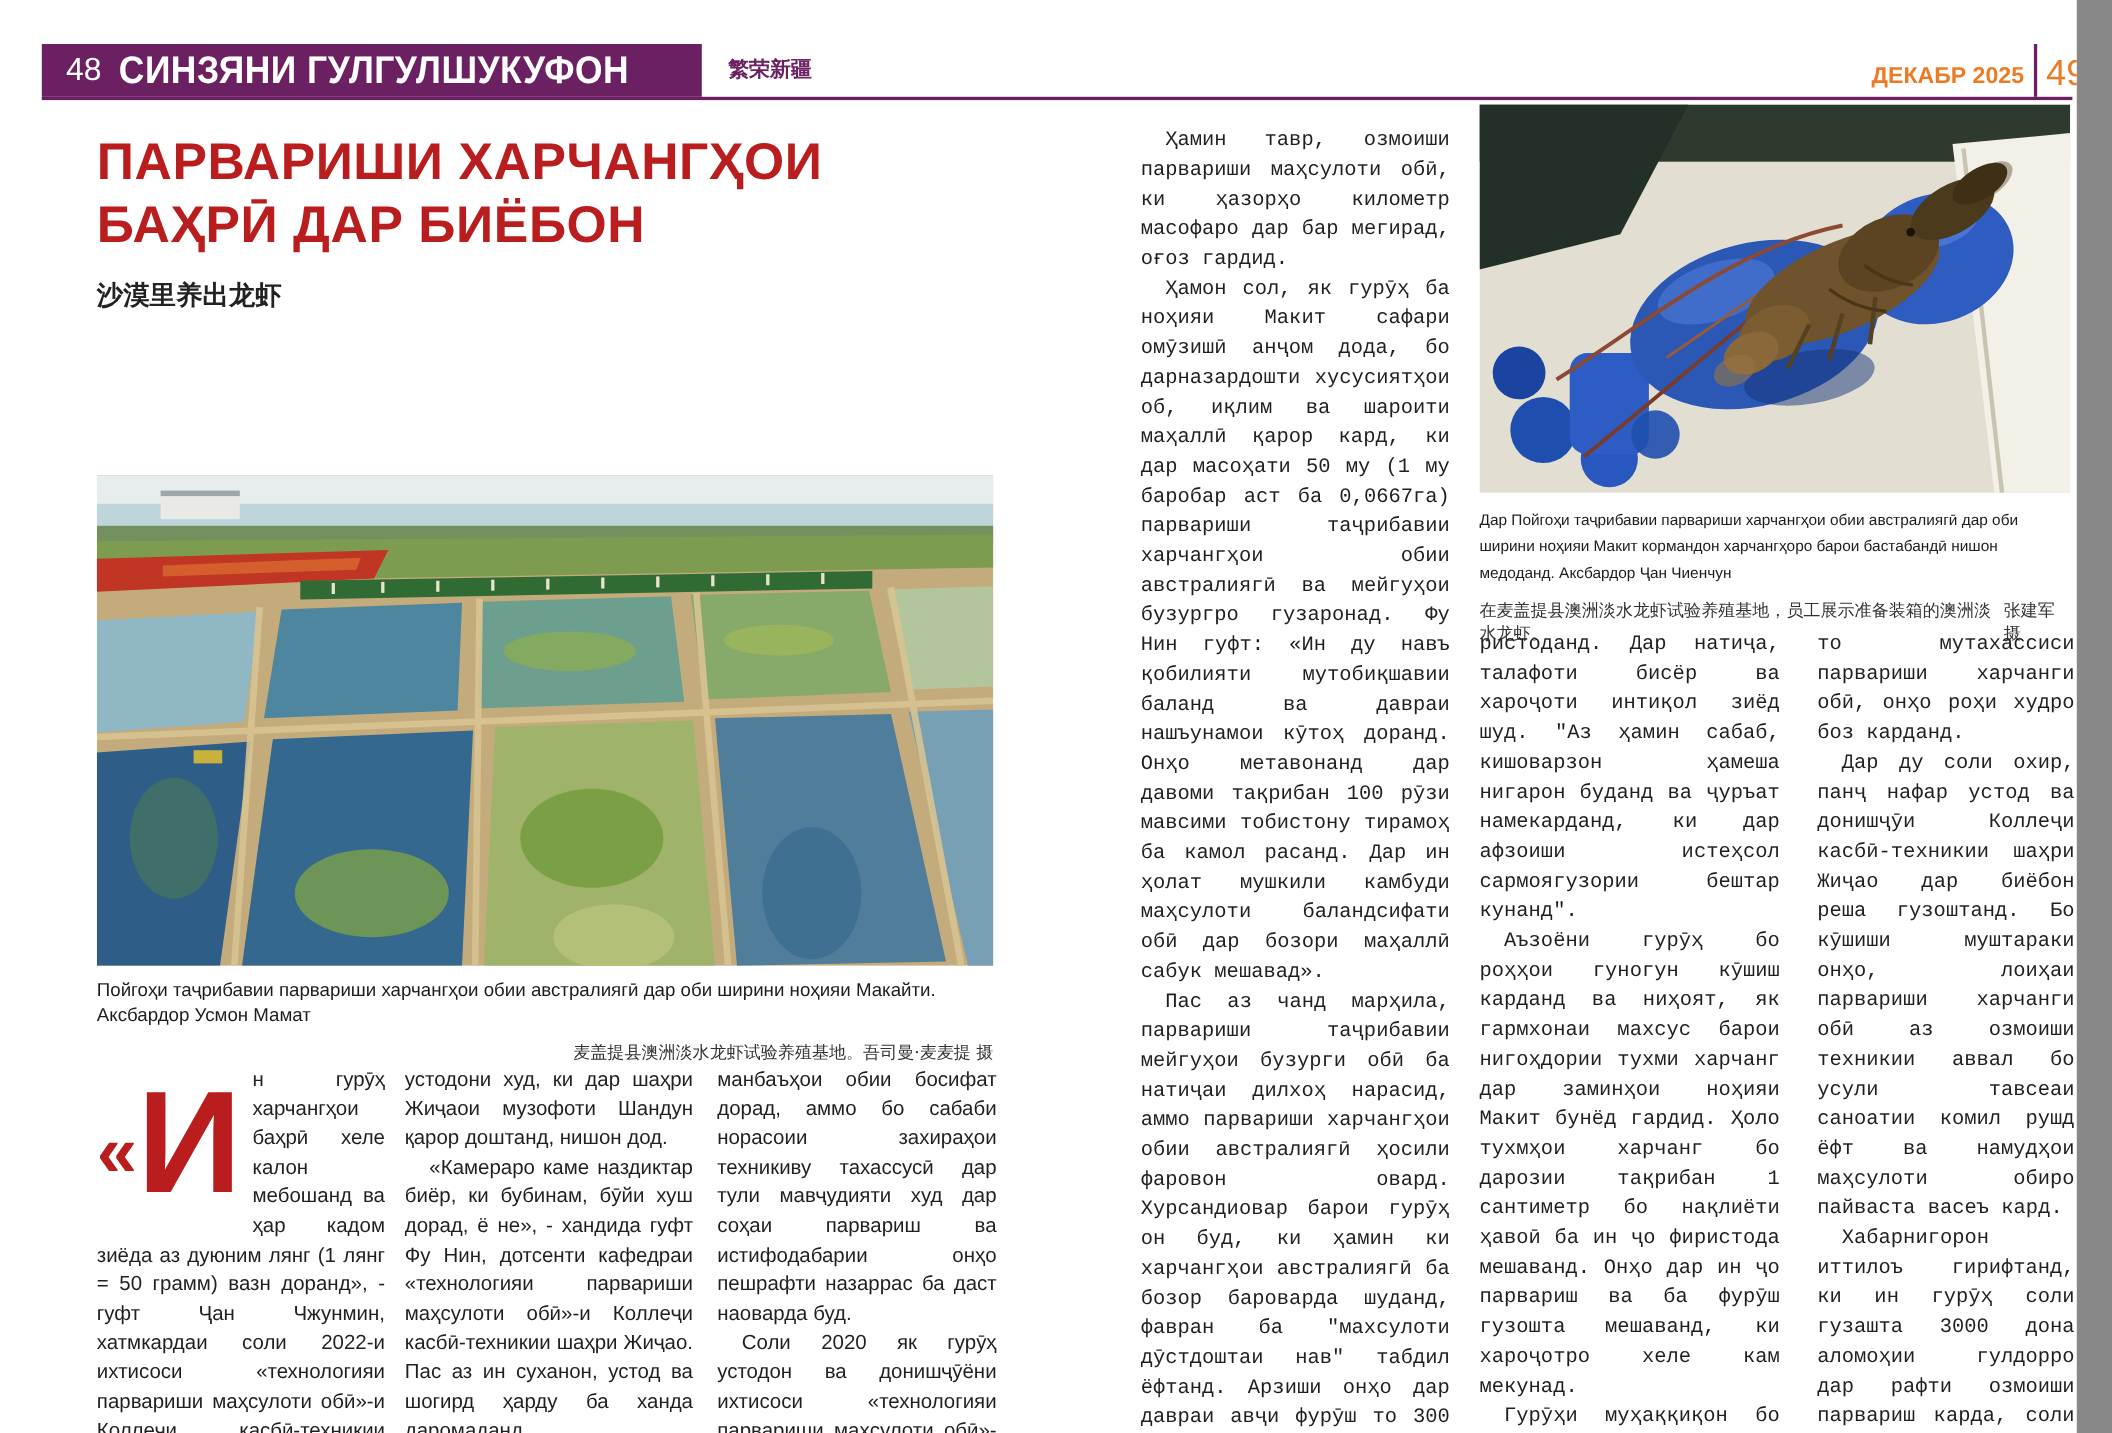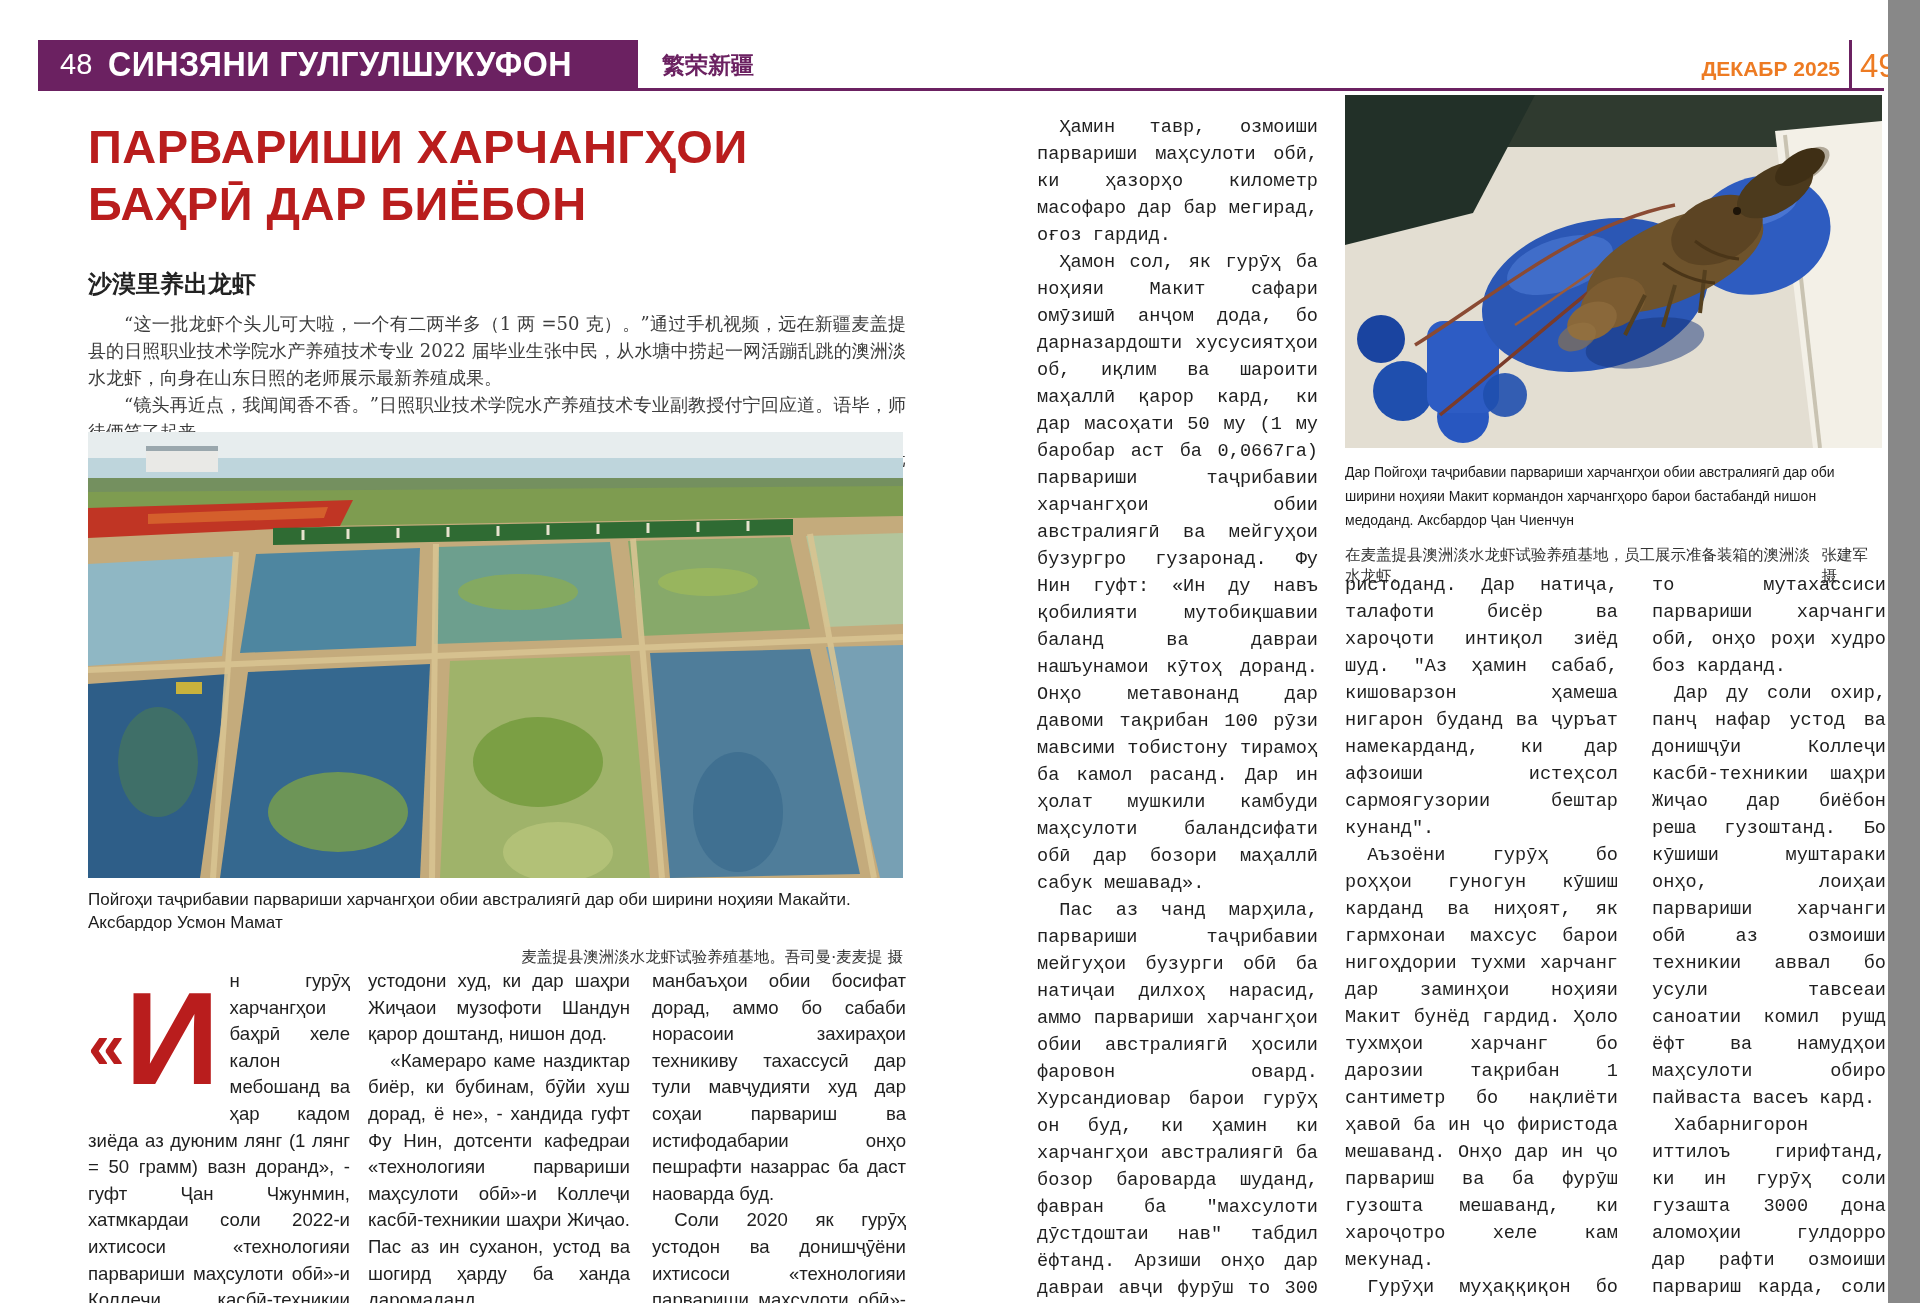--- a/index.html
+++ b/index.html
@@ -4,32 +4,32 @@
 <style>
   html,body{margin:0;padding:0;background:#888;}
   .canvas{position:relative;width:1888px;height:1303px;background:#ffffff;overflow:hidden;
           font-family:"Liberation Sans",sans-serif;color:#1f1f1f;}
   
   .band{position:absolute;left:38px;top:40px;width:600px;height:48px;background:#6b2161;
         display:flex;align-items:center;color:#fff;}
   .band .pn{font-size:29px;margin-left:22px;}
   .band .mh{font-size:35px;font-weight:bold;letter-spacing:.5px;margin-left:16px;white-space:nowrap;
             transform:scaleX(.92);transform-origin:left center;}
-  .mh-cn{position:absolute;left:662px;top:50px;color:#6b2161;font-size:23px;font-weight:bold;
+  .mh-cn{position:absolute;left:662px;top:50px;color:#6b2161;font-size:19px;font-weight:bold;
          font-family:"DejaVu Serif",serif;}
   .hrule{position:absolute;left:38px;top:88px;width:1846px;height:3px;background:#6b2161;}
   .issue{position:absolute;left:1682px;top:57px;width:158px;text-align:right;color:#ed7b23;
          font-size:21px;font-weight:bold;white-space:nowrap;}
   .vbar{position:absolute;left:1849px;top:40px;width:3px;height:48px;background:#6b2161;}
   .pn-r{position:absolute;left:1860px;top:47px;color:#ed7b23;font-size:33px;}
   
   .title{position:absolute;left:88px;top:118px;color:#b91d1d;font-weight:bold;
          font-size:47px;line-height:57px;letter-spacing:.5px;}
   .sub-cn{position:absolute;left:88px;top:252px;font-size:24px;font-weight:bold;color:#222;
-          font-family:"DejaVu Serif",serif;margin-top:16px;}
+          font-family:"DejaVu Serif",serif;}
   .cn-intro{position:absolute;left:88px;top:310px;width:818px;font-family:"DejaVu Serif",serif;
             font-size:18px;line-height:27px;color:#3c3c3c;text-align:justify;}
   .cn-intro p{margin:0;text-indent:2em;}
   .cn-intro .byline{text-align:right;text-indent:0;}
   .photoL{position:absolute;left:88px;top:432px;width:815px;height:446px;}
   .capL{position:absolute;left:88px;top:888px;width:815px;}
   .cap-tj{font-size:17px;line-height:23px;color:#1c1c1c;}
   .cap-cn{display:flex;justify-content:flex-end;font-family:"DejaVu Serif",serif;
           font-size:15.5px;color:#333;margin-top:13px;}
   .col{position:absolute;top:968px;font-size:18.6px;line-height:26.6px;text-align:justify;}
@@ -66,25 +66,20 @@
   <div class="issue">ДЕКАБР 2025</div>
   <div class="vbar"></div>
   <div class="pn-r">49</div>
 
   <div class="title">
     <div>ПАРВАРИШИ ХАРЧАНГҲОИ</div>
     <div>БАҲРӢ ДАР БИЁБОН</div>
   </div>
   <div class="sub-cn">沙漠里养出龙虾</div>
 
-  <div class="cn-intro">
-    <p>“这一批龙虾个头儿可大啦，一个有二两半多（1 两 =50 克）。”通过手机视频，远在新疆麦盖提县的日照职业技术学院水产养殖技术专业 2022 届毕业生张中民，从水塘中捞起一网活蹦乱跳的澳洲淡水龙虾，向身在山东日照的老师展示最新养殖成果。</p>
-    <p>“镜头再近点，我闻闻香不香。”日照职业技术学院水产养殖技术专业副教授付宁回应道。语毕，师徒俩笑了起来。</p>
-    <p class="byline">新华社记者 张力元</p>
-  </div>
 
   <div class="photoL">
     <svg width="815" height="446" viewBox="0 0 815 446">
       <rect x="0" y="0" width="815" height="446" fill="#c4ab7c"></rect>
       <rect x="0" y="0" width="815" height="34" fill="#e7edee"></rect>
       <rect x="0" y="26" width="815" height="24" fill="#bed5dc"></rect>
       <rect x="0" y="46" width="815" height="16" fill="#74905f"></rect>
       <rect x="58" y="16" width="72" height="24" fill="#e9e9e6"></rect>
       <rect x="58" y="14" width="72" height="5" fill="#9aa7ad"></rect>
       <polygon points="0,60 815,54 815,84 0,98" fill="#7e9c50"></polygon>

